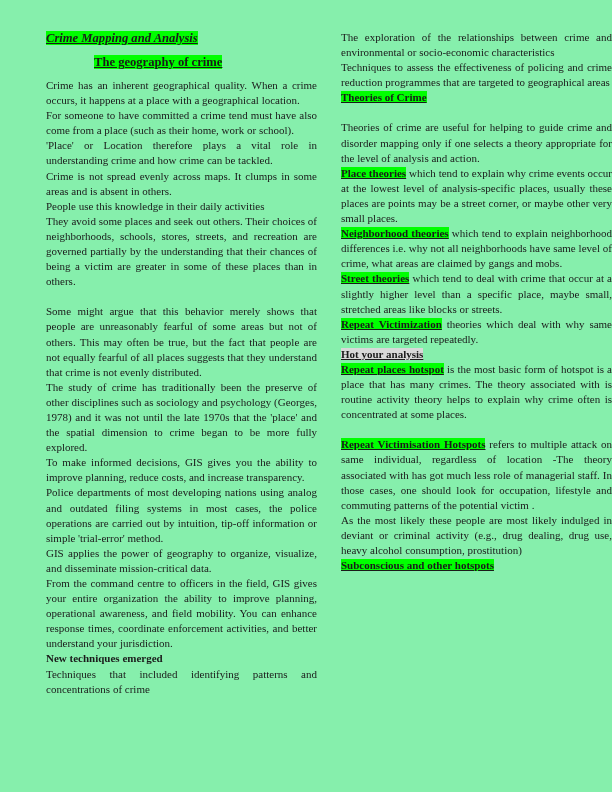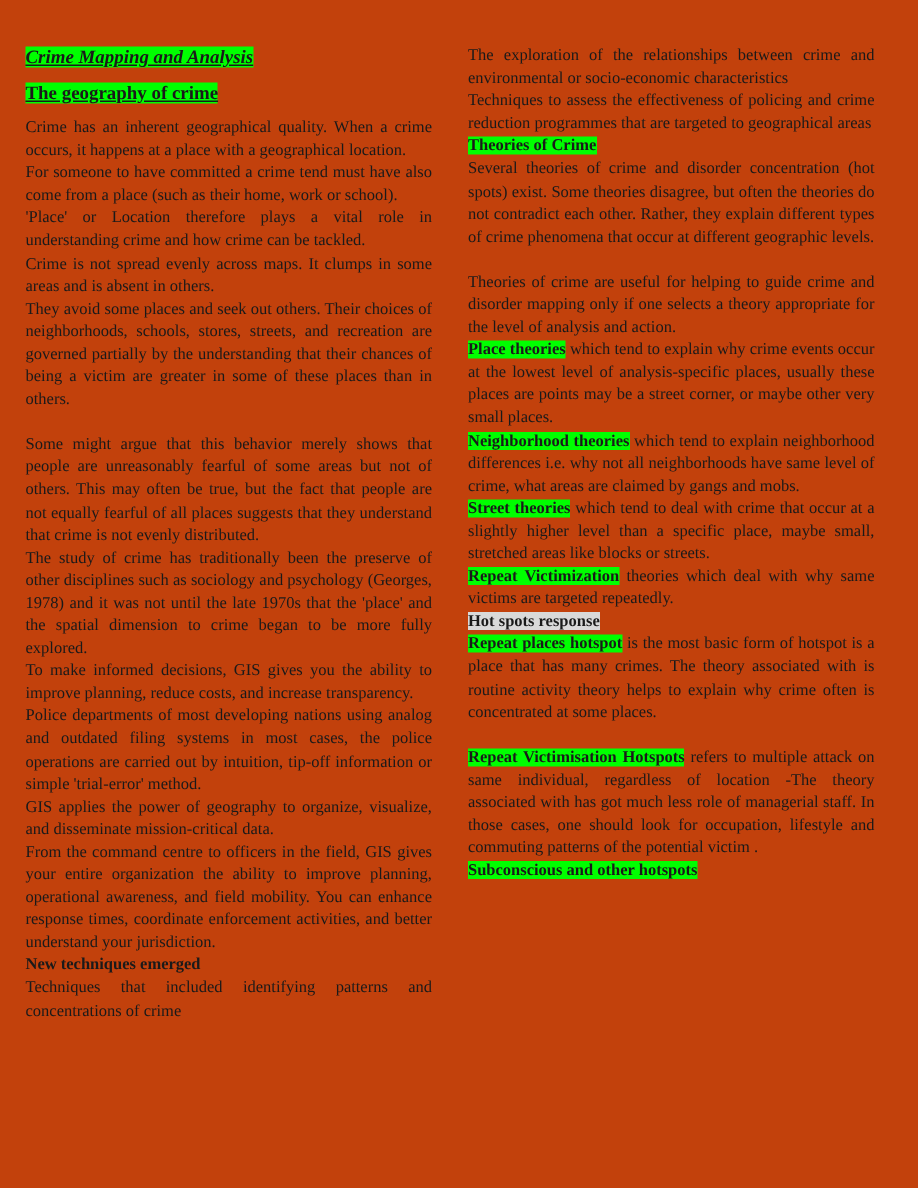--- a/index.html
+++ b/index.html
@@ -13,22 +13,22 @@
     height: 792px;
     font-family: "Liberation Serif", "DejaVu Serif", serif;
     color: #1a1a1a;
     overflow: hidden;
   }
   .page {
     position: relative;
     width: 612px;
     height: 792px;
     box-sizing: border-box;
-    padding: 30px 22px 18px 17px;
-    background: #c2410c;
+    padding: 30px 22px 18px 46px;
+    background: #86efac;
   }
   .columns {
     display: flex;
     flex-direction: row;
     gap: 24px;
     height: 100%;
   }
   .col {
     width: 271px;
     flex: 0 0 271px;
@@ -51,40 +51,40 @@
     background-color: #00ff00;
     padding: 0 0 0 0;
     box-decoration-break: clone;
     -webkit-box-decoration-break: clone;
   }
   .hl-gray {
     background-color: #d9d9d9;
     box-decoration-break: clone;
     -webkit-box-decoration-break: clone;
   }
-  .b { font-weight: bold; }
+  .b { font-weight: bold; text-decoration: underline; }
 
   h1.doc-title {
     margin: 0;
     font-size: 12.6px;
     line-height: 17px;
     font-weight: bold;
     font-style: italic;
     text-align: left;
   }
   h1.doc-title .hl { text-decoration: underline; }
 
   h2.sec-title {
     margin: 0;
     font-size: 12.6px;
     line-height: 17px;
     font-weight: bold;
     text-align: left;
   }
-  h2.sec-title .hl { text-decoration: underline; }
+  h2.sec-title .hl { text-decoration: underline; margin-left: 48px; }
 
   .run-head {
     font-weight: bold;
   }
 </style>
 </head>
 <body>
 
 <div class="page">
   <div class="columns">
@@ -98,20 +98,21 @@
       <h2 class="sec-title"><span class="hl">The geography of crime</span></h2>
 
       <div class="spacer-sm"></div>
 
       <p>Crime has an inherent geographical quality. When a crime occurs, it happens at a place with a geographical location.</p>
       <p>For someone to have committed a crime tend must have also come from a place (such as their home, work or school).</p>
       <p>'Place' or Location therefore plays a vital role in understanding crime and how crime can be tackled.</p>
       <p>Crime is not spread evenly across maps. It clumps in some areas and is absent in others.</p>
 
 
+      <p>People use this knowledge in their daily activities</p>
       <p>They avoid some places and seek out others. Their choices of neighborhoods, schools, stores, streets, and recreation are governed partially by the understanding that their chances of being a victim are greater in some of these places than in others.</p>
 
       <div class="spacer"></div>
 
       <p>Some might argue that this behavior merely shows that people are unreasonably fearful of some areas but not of others. This may often be true, but the fact that people are not equally fearful of all places suggests that they understand that crime is not evenly distributed.</p>
       <p>The study of crime has traditionally been the preserve of other disciplines such as sociology and psychology (Georges, 1978) and it was not until the late 1970s that the 'place' and the spatial dimension to crime began to be more fully explored.</p>
       <p>To make informed decisions, GIS gives you the ability to improve planning, reduce costs, and increase transparency.</p>
       <p>Police departments of most developing nations using analog and outdated filing systems in most cases, the police operations are carried out by intuition, tip-off information or simple 'trial-error' method.</p>
       <p> GIS applies the power of geography to organize, visualize, and disseminate mission-critical data.</p>
       <p>From the command centre to officers in the field, GIS gives your entire organization the ability to improve planning, operational awareness, and field mobility. You can enhance response times, coordinate enforcement activities, and better understand your jurisdiction.</p>
@@ -121,41 +122,41 @@
       <p>Techniques that included identifying patterns and concentrations of crime</p>
     </div>
 
     <div class="col">
 
       <p>The exploration of the relationships between crime and environmental or socio-economic characteristics</p>
       <p> Techniques to assess the effectiveness of policing and crime reduction programmes that are targeted to geographical areas</p>
 
       <p><span class="hl b">Theories of Crime</span></p>
 
-      <p>Several theories of crime and disorder concentration (hot spots) exist. Some theories disagree, but often the theories do not contradict each other. Rather, they explain different types of crime phenomena that occur at different geographic levels.</p>
 
       <div class="spacer"></div>
 
       <p>Theories of crime are useful for helping to guide crime and disorder mapping only if one selects a theory appropriate for the level of analysis and action.</p>
 
       <p><span class="hl b">Place theories</span><span> which tend to explain why crime events occur at the lowest level of analysis-specific places, usually these places are points may be a street corner, or maybe other very small places.</span></p>
 
       <p><span class="hl b">Neighborhood theories</span><span> which tend to explain neighborhood differences i.e. why not all neighborhoods have same level of crime, what areas are claimed by gangs and mobs.</span></p>
 
       <p><span class="hl b">Street theories</span><span> which tend to deal with crime that occur at a slightly higher level than a specific place, maybe small, stretched areas like blocks or streets.</span></p>
 
       <p><span class="hl b">Repeat Victimization</span><span> theories which deal with why same victims are targeted repeatedly.</span></p>
 
-      <p><span class="hl-gray b">Hot spots response</span></p>
+      <p><span class="hl-gray b">Hot your analysis</span></p>
 
       <p><span class="hl b">Repeat places hotspot</span><span> is the most basic form of hotspot is a place that has many crimes. The theory associated with is routine activity theory helps to explain why crime often is concentrated at some places.</span></p>
 
       <div class="spacer"></div>
 
       <p><span class="hl b">Repeat Victimisation Hotspots</span><span> refers to multiple attack on same individual, regardless of location -The theory associated with has got much less role of managerial staff. In those cases, one should look for occupation, lifestyle and commuting patterns of the potential victim .</span></p>
 
+      <p>As the most likely these people are most likely indulged in deviant or criminal activity (e.g., drug dealing, drug use, heavy alcohol consumption, prostitution)</p>
 
       <p><span class="hl b">Subconscious and other hotspots</span></p>
 
     </div>
 
   </div>
 </div>
 
 </body></html>

